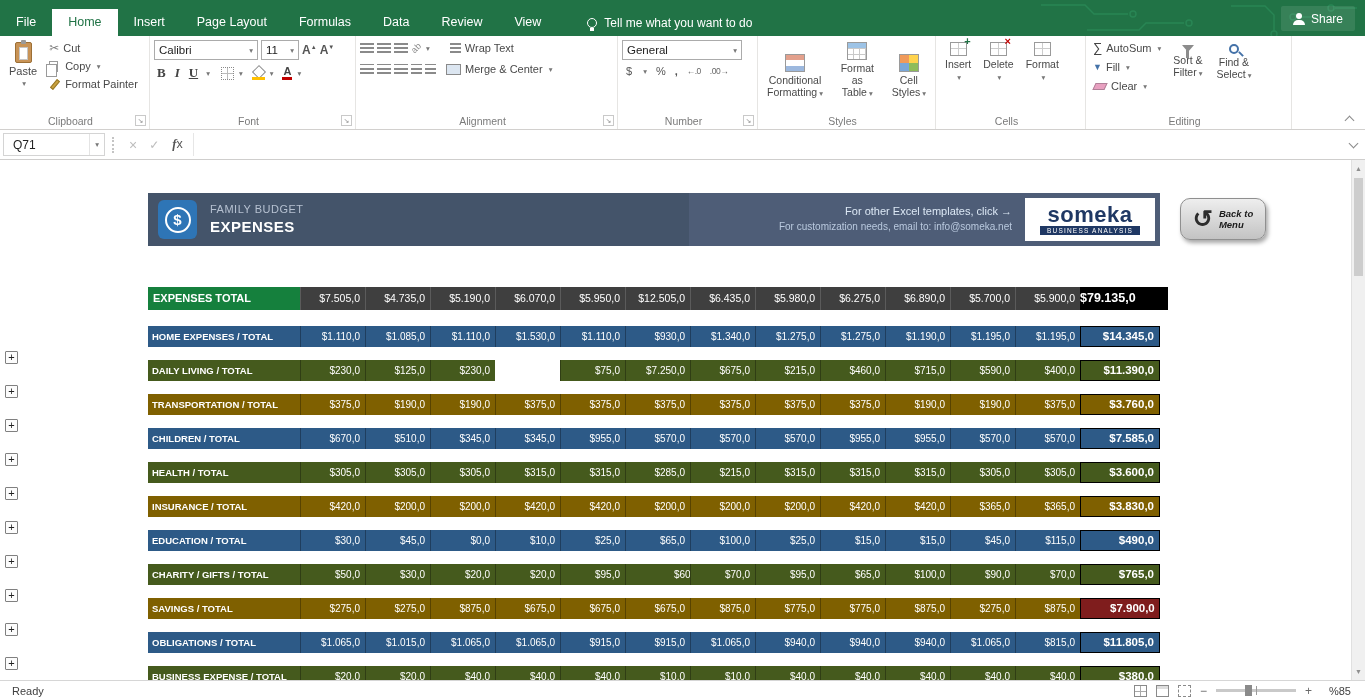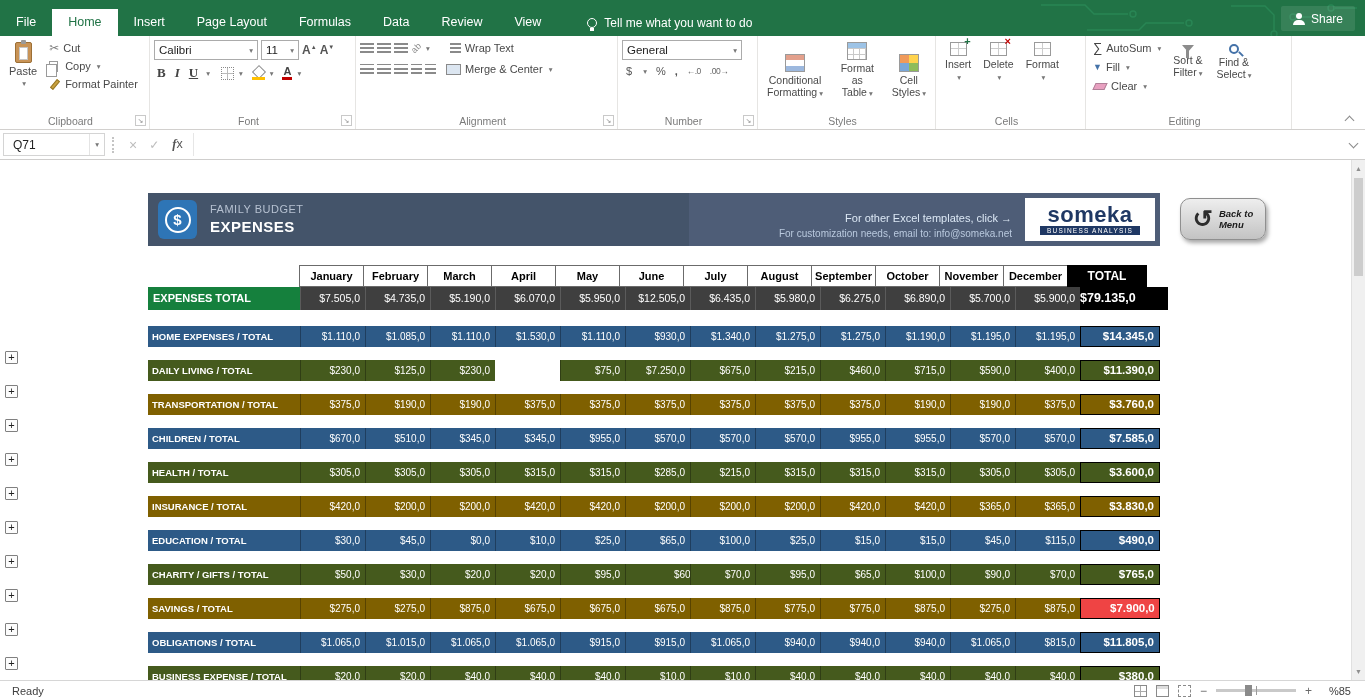--- a/index.html
+++ b/index.html
@@ -99,21 +99,21 @@
   .gutter{position:absolute;left:0;top:0;width:24px;height:100%;}
   .plusbtn{position:absolute;left:5px;width:13px;height:13px;border:1px solid #808080;background:#fcfcfc;font-size:11px;line-height:11px;text-align:center;color:#222;border-radius:1px;cursor:pointer;}
 
   .banner{position:absolute;left:148px;top:33px;width:1012px;height:53px;background:#44546A;}
   .banner-right{position:absolute;left:541px;top:0;bottom:0;right:0;background:#4E5D77;}
   .app-icon{position:absolute;left:10px;top:7px;width:39px;height:39px;background:#2E75B6;border-radius:6px;display:flex;align-items:center;justify-content:center;}
   .dollar-circle{width:26px;height:26px;border:2px solid #fff;border-radius:50%;color:#fff;font-weight:bold;font-size:15px;text-align:center;line-height:22px;}
   .banner-titles{position:absolute;left:62px;top:10px;}
   .t-small{font-size:11px;color:#b6c1d1;letter-spacing:0.5px;}
   .t-big{font-size:15px;color:#fff;font-weight:bold;letter-spacing:0.5px;margin-top:3px;}
-  .promo{position:absolute;right:148px;top:12px;bottom:0;display:flex;flex-direction:column;justify-content:center;align-items:flex-end;gap:4px;z-index:2;}
+  .promo{position:absolute;right:148px;top:12px;bottom:0;display:flex;flex-direction:column;justify-content:flex-start;align-items:flex-end;gap:4px;z-index:2;}
   .promo1{font-size:11px;color:#dce8f5;}
   .promo2{font-size:10px;color:#b9c9de;}
   .logo{position:absolute;right:5px;top:5px;bottom:5px;width:130px;background:#fff;display:flex;flex-direction:column;align-items:center;justify-content:center;z-index:2;}
   .logo-text{font-size:22px;font-weight:bold;color:#1F3864;letter-spacing:0.5px;line-height:21px;}
   .logo-tag{margin-top:1px;background:#1F3864;color:#fff;font-size:6.5px;padding:1px 7px;letter-spacing:1.2px;}
   .backbtn{position:absolute;left:1180px;top:38px;width:86px;height:42px;background:linear-gradient(#eeeeee,#c3c3c3);border:1px solid #8f8f8f;border-radius:10px;box-shadow:2px 3px 4px rgba(0,0,0,0.35);display:flex;align-items:center;justify-content:center;gap:6px;cursor:pointer;}
   .backarrow{font-size:24px;font-weight:bold;color:#2d2d2d;line-height:24px;}
   .backtext{font-size:9.5px;font-weight:bold;font-style:italic;color:#1b1b1b;line-height:11px;}
 
   .hdr-row{position:absolute;left:148px;top:105px;height:22px;display:flex;}
@@ -413,36 +413,20 @@
   </div>
 
   <div class="backbtn">
     <span class="backarrow">↺</span>
     <span class="backtext">
       <span>Back to</span><br>
       <span>Menu</span>
     </span>
   </div>
 
-  <div class="hdr-row">
-      <div class="spacer-cell"></div>
-      <div class="mhead">January</div>
-      <div class="mhead">February</div>
-      <div class="mhead">March</div>
-      <div class="mhead">April</div>
-      <div class="mhead">May</div>
-      <div class="mhead">June</div>
-      <div class="mhead">July</div>
-      <div class="mhead">August</div>
-      <div class="mhead">September</div>
-      <div class="mhead">October</div>
-      <div class="mhead">November</div>
-      <div class="mhead">December</div>
-      <div class="mhead total-head">TOTAL</div>
-    </div>
   <div class="exp-row">
       <div class="exp-label">EXPENSES TOTAL</div>
       <div class="exp-val">$7.505,0</div>
       <div class="exp-val">$4.735,0</div>
       <div class="exp-val">$5.190,0</div>
       <div class="exp-val">$6.070,0</div>
       <div class="exp-val">$5.950,0</div>
       <div class="exp-val">$12.505,0</div>
       <div class="exp-val">$6.435,0</div>
       <div class="exp-val">$5.980,0</div>
@@ -588,21 +572,21 @@
       <div class="cat-val" style="background: rgb(127, 96, 0);">$875,0</div>
       <div class="cat-val" style="background: rgb(127, 96, 0);">$675,0</div>
       <div class="cat-val" style="background: rgb(127, 96, 0);">$675,0</div>
       <div class="cat-val" style="background: rgb(127, 96, 0);">$675,0</div>
       <div class="cat-val" style="background: rgb(127, 96, 0);">$875,0</div>
       <div class="cat-val" style="background: rgb(127, 96, 0);">$775,0</div>
       <div class="cat-val" style="background: rgb(127, 96, 0);">$775,0</div>
       <div class="cat-val" style="background: rgb(127, 96, 0);">$875,0</div>
       <div class="cat-val" style="background: rgb(127, 96, 0);">$275,0</div>
       <div class="cat-val" style="background: rgb(127, 96, 0);">$875,0</div>
-      <div class="cat-total" style="background: #ef4444; padding-left: 29px;">$7.900,0</div>
+      <div class="cat-total" style="background: #7f1d1d; padding-left: 29px;">$7.900,0</div>
     </div>
     <div class="cat-row" style="top:472px">
       <div class="cat-label" style="background: rgb(45, 90, 135);">OBLIGATIONS  / TOTAL</div>
       <div class="cat-val" style="background: rgb(45, 90, 135);">$1.065,0</div>
       <div class="cat-val" style="background: rgb(45, 90, 135);">$1.015,0</div>
       <div class="cat-val" style="background: rgb(45, 90, 135);">$1.065,0</div>
       <div class="cat-val" style="background: rgb(45, 90, 135);">$1.065,0</div>
       <div class="cat-val" style="background: rgb(45, 90, 135);">$915,0</div>
       <div class="cat-val" style="background: rgb(45, 90, 135);">$915,0</div>
       <div class="cat-val" style="background: rgb(45, 90, 135);">$1.065,0</div>

